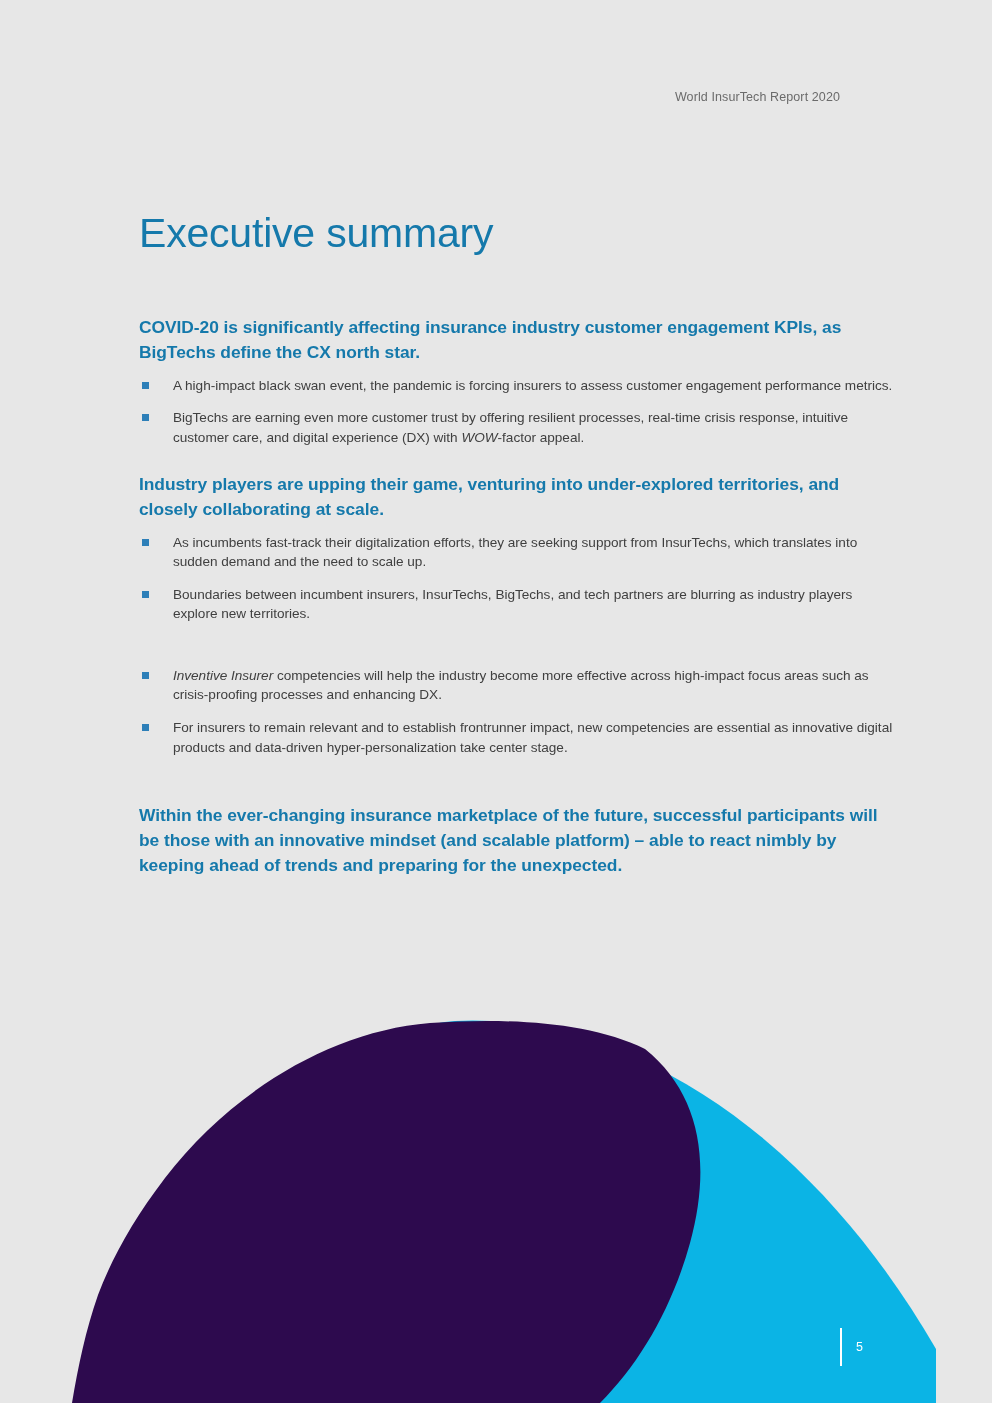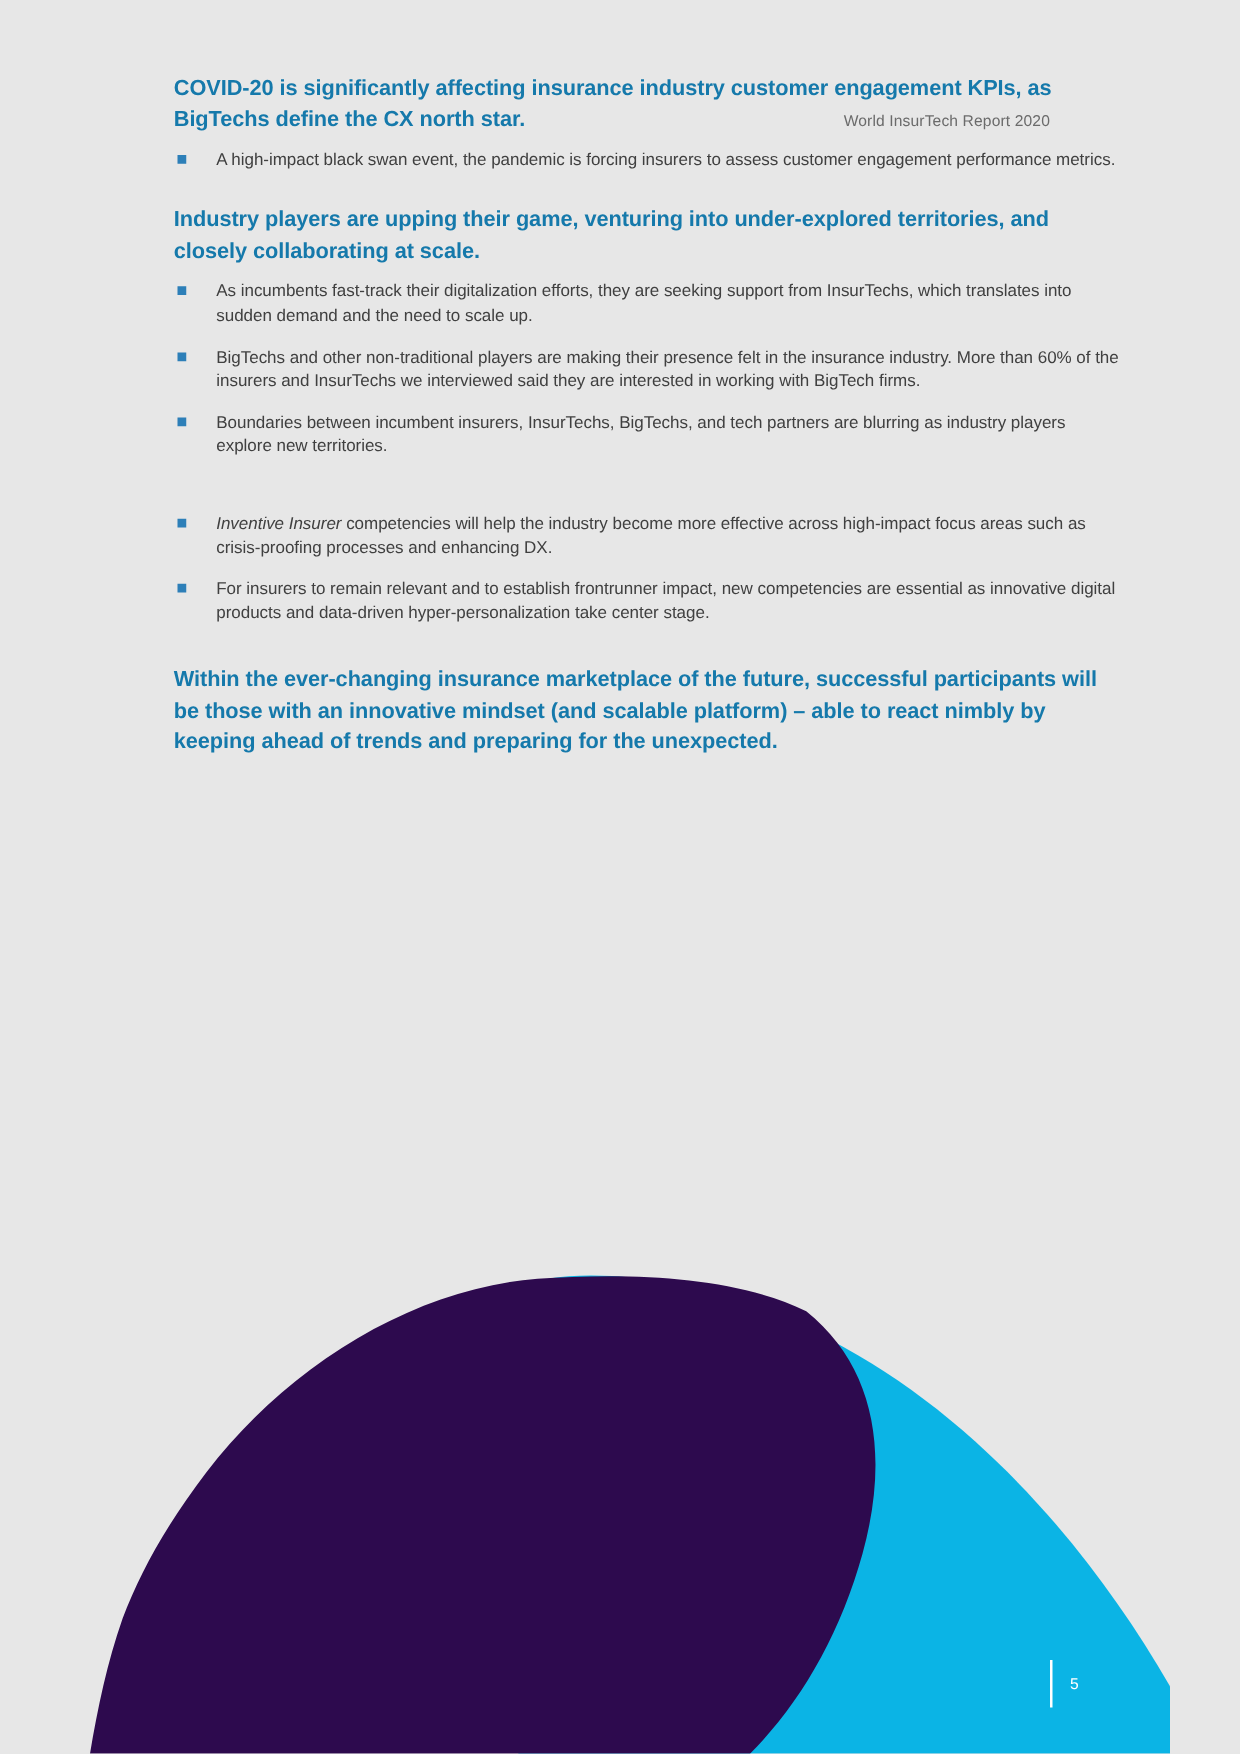--- a/index.html
+++ b/index.html
@@ -92,21 +92,21 @@
     display: block;
   }
 
   .bullet em { font-style: italic; }
 
   .s1 { margin-top: 58px; }
   .s2 { margin-top: 25px; }
   .s3 { margin-top: 42px; }
 
   .closing {
-    margin-top: 31px;
+    margin-top: 46px;
     font-size: 17.4px;
     font-weight: bold;
     color: #1579ab;
     line-height: 1.42;
     letter-spacing: -0.05px;
     width: 760px;
   }
 
   
   .decor {
@@ -146,33 +146,35 @@
 </style>
 </head>
 <body style="background: rgb(231, 231, 231);">
 
 <div class="page">
 
   <div class="running-header">World InsurTech Report 2020</div>
 
   <div class="content">
 
+    <h1 class="page-title">Executive summary</h1>
 
     <div class="section s1">
       <div class="section-heading">COVID-20 is significantly affecting insurance industry customer engagement KPIs, as BigTechs define the CX north star.</div>
       <ul class="bullets">
           <li class="bullet"><span class="bullet-marker"></span><span><span>A high-impact black swan event, the pandemic is forcing insurers to assess customer engagement performance metrics.</span></span></li>
+          <li class="bullet"><span class="bullet-marker"></span><span><span>BigTechs are earning even more customer trust by offering resilient processes, real-time crisis response, intuitive customer care, and digital experience (DX) with </span><em>WOW</em><span>-factor appeal.</span></span></li>
         </ul>
     </div>
 
     <div class="section s2">
       <div class="section-heading">Industry players are upping their game, venturing into under-explored territories, and closely collaborating at scale.</div>
       <ul class="bullets">
           <li class="bullet"><span class="bullet-marker"></span><span><span>As incumbents fast-track their digitalization efforts, they are seeking support from InsurTechs, which translates into sudden demand and the need to scale up.</span></span></li>
-          <li class="bullet"><span class="bullet-marker"></span><span><span>BigTechs and other non-traditional players are making their presence felt in the insurance industry. More than 60% of the insurers and InsurTechs we interviewed said they are interested in working with BigTech firms.</span></span></li>
+          <li class="bullet"><span class="bullet-marker"></span></li>
           <li class="bullet"><span class="bullet-marker"></span><span><span>Boundaries between incumbent insurers, InsurTechs, BigTechs, and tech partners are blurring as industry players explore new territories.</span></span></li>
         </ul>
     </div>
 
     <div class="section s3">
       <ul class="bullets">
           <li class="bullet"><span class="bullet-marker"></span><span><em>Inventive Insurer</em><span> competencies will help the industry become more effective across high-impact focus areas such as crisis-proofing processes and enhancing DX.</span></span></li>
           <li class="bullet"><span class="bullet-marker"></span><span><span>For insurers to remain relevant and to establish frontrunner impact, new competencies are essential as innovative digital products and data-driven hyper-personalization take center stage.</span></span></li>
         </ul>
     </div>

